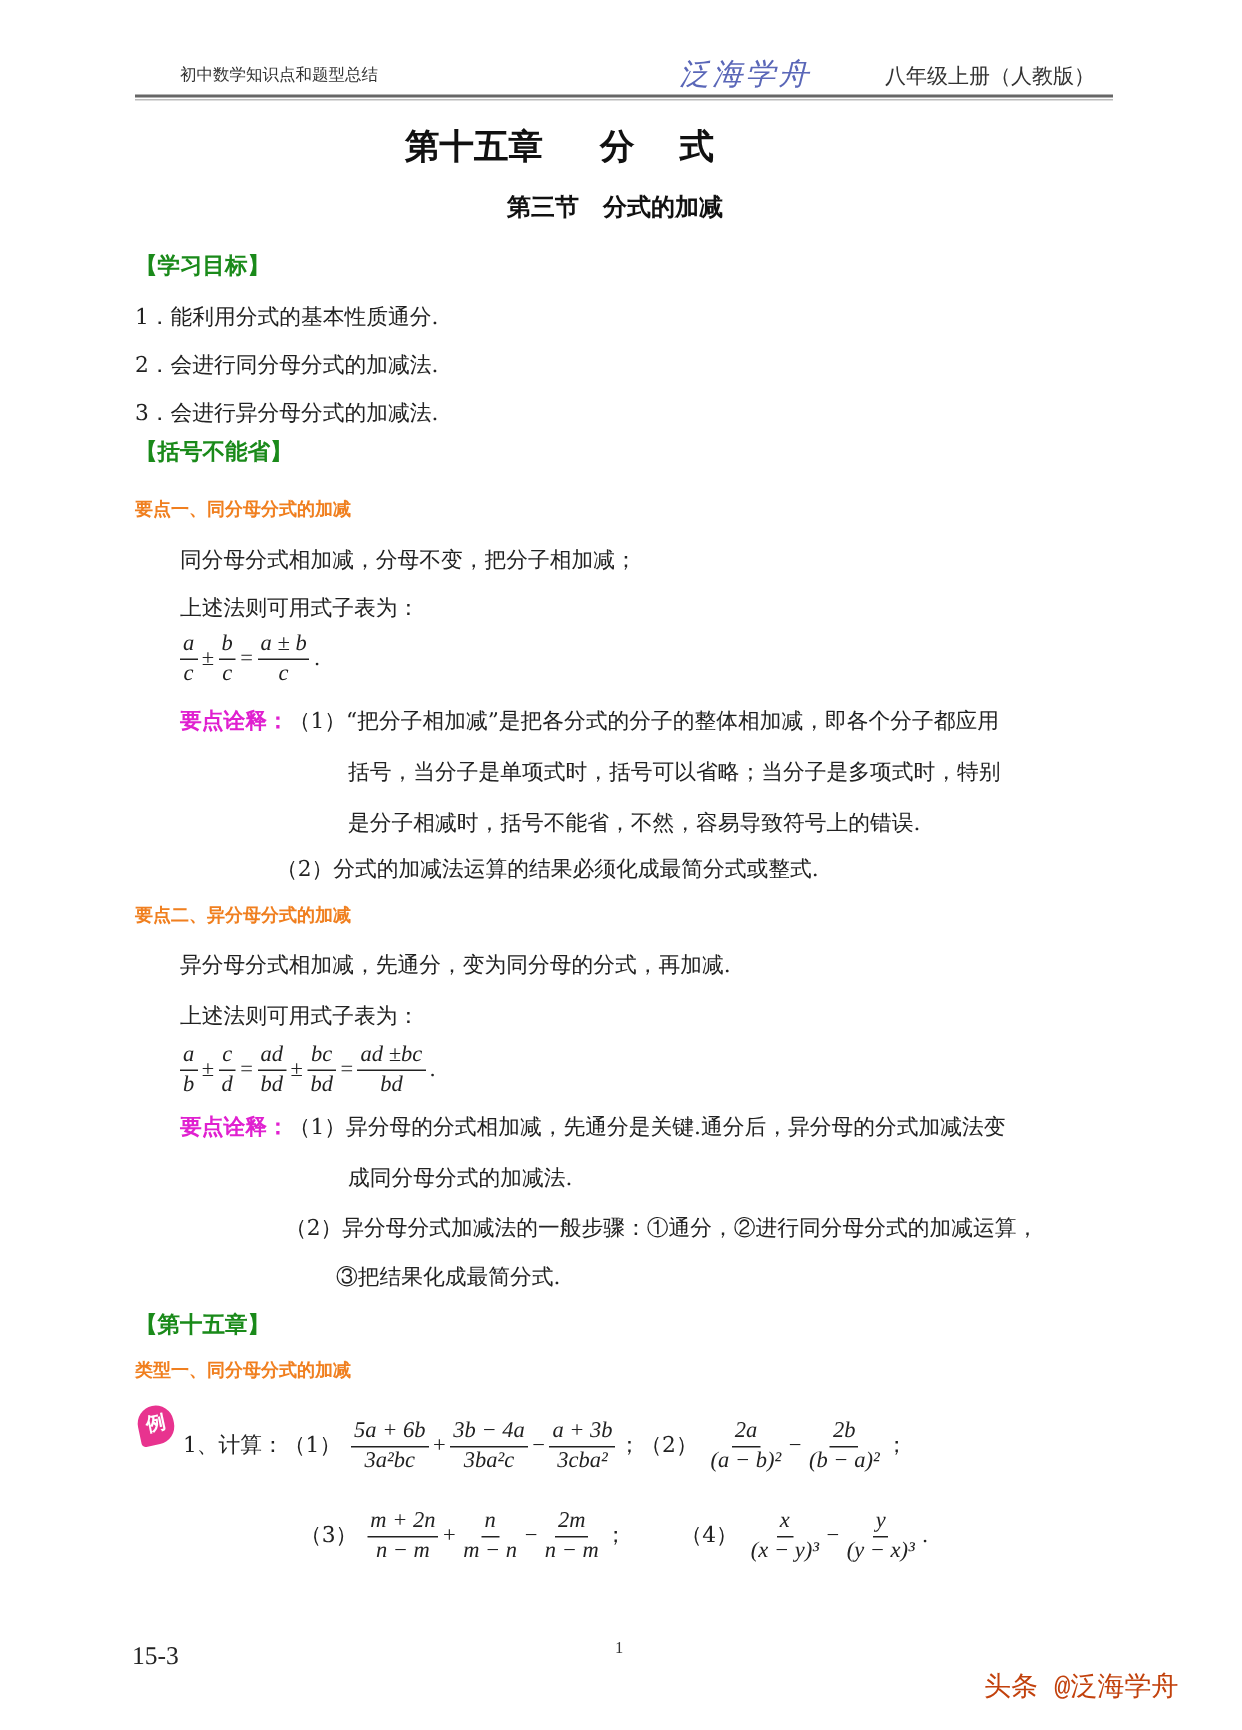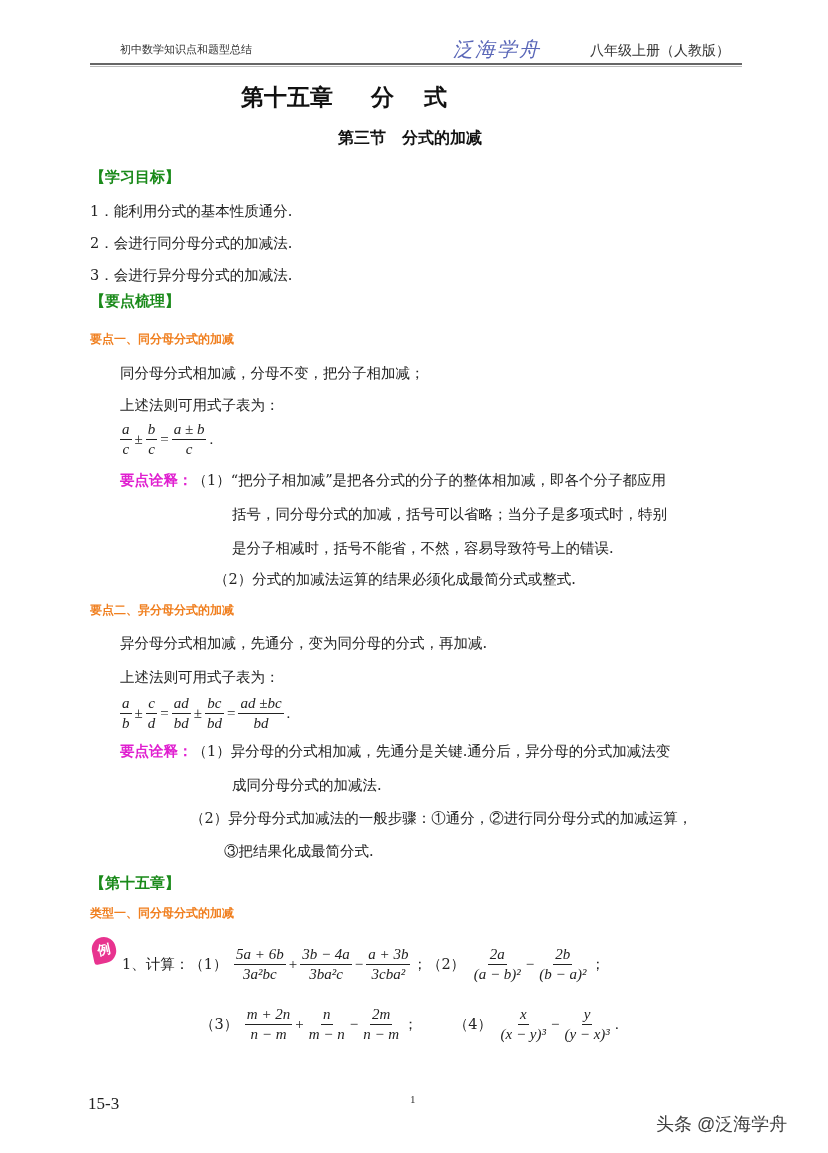--- a/index.html
+++ b/index.html
@@ -8,84 +8,84 @@
     font-family: "DejaVu Serif", "Liberation Serif", serif;
     color: #222222;
   }
   .abs { position: absolute; }
   .header-left { left: 120px; top: 42px; font-size: 11px; color: #333; }
   .header-brand { left: 412px; top: 36px; font-size: 20px; color: #5a67b8; font-style: italic; letter-spacing: 2px; font-family: "DejaVu Serif", serif; margin-left: 41px; }
   .header-right { left: 590px; top: 42px; font-size: 14px; color: #333; }
   .header-rule { left: 90px; top: 63px; width: 652px; height: 2px; background: #666; }
   .header-rule2 { left: 90px; top: 66px; width: 652px; height: 1px; background: #bbb; }
 
-  .chapter-title { left: 0; width: 688px; top: 82px; text-align: center; font-size: 23px; font-weight: bold; font-family: "DejaVu Sans", sans-serif; color: #111; }
+  .chapter-title { left: 0; width: 688px; top: 82px; text-align: center; font-size: 23px; font-weight: bold; font-family: "DejaVu Sans", sans-serif; color: #111; padding-left: 29px; }
   .chapter-title span { display: inline-block; }
   .section-title { left: 0; width: 820px; top: 128px; text-align: center; font-size: 16px; font-weight: bold; font-family: "DejaVu Sans", sans-serif; color: #111; }
 
   .green-head { font-size: 15px; font-weight: bold; color: #1a8a1a; font-family: "DejaVu Sans", sans-serif; }
   .orange-head { font-size: 12px; font-weight: bold; color: #f07f1f; font-family: "DejaVu Sans", sans-serif; }
   .magenta { color: #e020d0; font-weight: bold; font-family: "DejaVu Sans", sans-serif; }
   .body-text { font-size: 14.5px; color: #222; white-space: nowrap; }
 
   .frac { display: inline-flex; flex-direction: column; align-items: center; vertical-align: middle; font-style: italic; font-family: "Liberation Serif", serif; font-size: 15px; line-height: 17px; margin: 0 2px; }
   .frac .num { padding: 0 2px 1px; border-bottom: 1px solid #222; }
   .frac .den { padding: 1px 2px 0; }
   .op { font-family: "Liberation Serif", serif; font-size: 15px; vertical-align: middle; margin: 0 1px; }
   .formula { white-space: nowrap; }
 
   .example-badge { left: 92px; top: 937px; width: 24px; height: 26px; background: #e8338f; border-radius: 13px 13px 13px 3px; transform: rotate(-12deg); color: #fff; font-size: 13px; font-weight: bold; text-align: center; line-height: 26px; font-family: "DejaVu Sans", sans-serif; }
 
   .footer-left { left: 88px; top: 1094px; font-size: 17px; font-family: "Liberation Serif", serif; color: #222; }
   .footer-page { left: 410px; top: 1093px; font-size: 11px; font-family: "Liberation Serif", serif; color: #333; }
-  .watermark { left: 656px; top: 1112px; font-size: 18px; color: #404040; font-family: Liberation Sans, sans-serif; }
+  .watermark { left: 656px; top: 1112px; font-size: 18px; color: #c2410c; font-family: Liberation Mono, monospace; }
 </style>
 </head>
 <body>
 
 <div class="abs header-left">初中数学知识点和题型总结</div>
 <div class="abs header-brand">泛海学舟</div>
 <div class="abs header-right">八年级上册（人教版）</div>
 <div class="abs header-rule"></div>
 <div class="abs header-rule2"></div>
 
 <div class="abs chapter-title">
   <span>第十五章</span><span style="width:38px"></span><span>分</span><span style="width:30px"></span><span>式</span>
 </div>
 <div class="abs section-title">第三节　分式的加减</div>
 
 <div class="abs green-head" style="left:90px; top:168px;">【学习目标】</div>
 <div class="abs body-text" style="left:90px; top:202px;">1．能利用分式的基本性质通分.</div>
 <div class="abs body-text" style="left:90px; top:234px;text-align:right;">2．会进行同分母分式的加减法.</div>
 <div class="abs body-text" style="left:90px; top:266px;">3．会进行异分母分式的加减法.</div>
 
-<div class="abs green-head" style="left:90px; top:292px;">【要点梳理】</div>
+<div class="abs green-head" style="left:90px; top:292px;">【括号不能省】</div>
 
 <div class="abs orange-head" style="left:90px; top:331px;">要点一、同分母分式的加减</div>
 <div class="abs body-text" style="left:120px; top:364px;">同分母分式相加减，分母不变，把分子相加减；</div>
 <div class="abs body-text" style="left:120px; top:396px;">上述法则可用式子表为：</div>
 <div class="abs formula" style="left:118px; top:421px;">
   <span class="frac">
       <span class="num">a</span>
       <span class="den">c</span>
     </span><span class="op">±</span><span class="frac">
       <span class="num">b</span>
       <span class="den">c</span>
     </span><span class="op">=</span><span class="frac">
       <span class="num">a ± b</span>
       <span class="den">c</span>
     </span><span class="op">.</span>
 </div>
 
 <div class="abs body-text" style="left:120px; top:471px;">
   <span class="magenta">要点诠释：</span><span>（1）“把分子相加减”是把各分式的分子的整体相加减，即各个分子都应用</span>
 </div>
-<div class="abs body-text" style="left:232px; top:505px;">括号，同分母分式的加减，括号可以省略；当分子是多项式时，特别</div>
+<div class="abs body-text" style="left:232px; top:505px;">括号，当分子是单项式时，括号可以省略；当分子是多项式时，特别</div>
 <div class="abs body-text" style="left:232px; top:539px;">是分子相减时，括号不能省，不然，容易导致符号上的错误.</div>
-<div class="abs body-text" style="left:214px; top:570px;">（2）分式的加减法运算的结果必须化成最简分式或整式.</div>
+<div class="abs body-text" style="left:184px; top:570px;">（2）分式的加减法运算的结果必须化成最简分式或整式.</div>
 
 <div class="abs orange-head" style="left:90px; top:602px;">要点二、异分母分式的加减</div>
 <div class="abs body-text" style="left:120px; top:634px;">异分母分式相加减，先通分，变为同分母的分式，再加减.</div>
 <div class="abs body-text" style="left:120px; top:668px;">上述法则可用式子表为：</div>
 <div class="abs formula" style="left:118px; top:695px;">
   <span class="frac">
       <span class="num">a</span>
       <span class="den">b</span>
     </span><span class="op">±</span><span class="frac">
       <span class="num">c</span>

